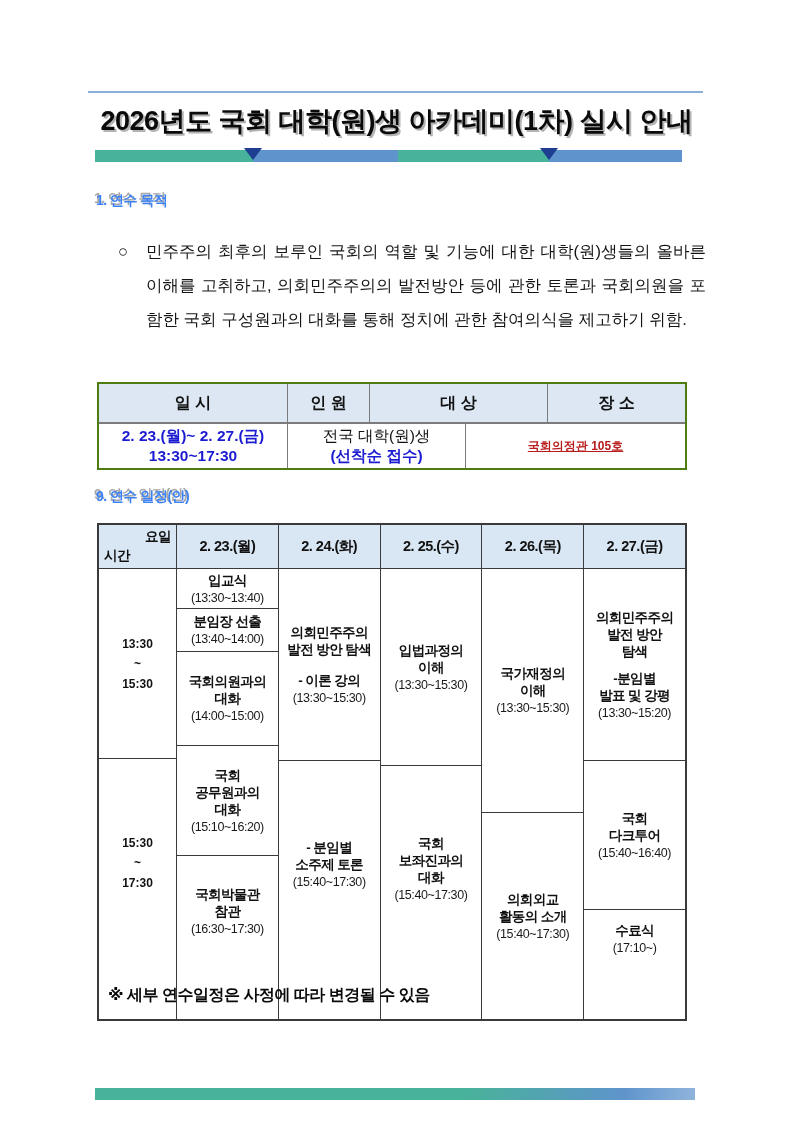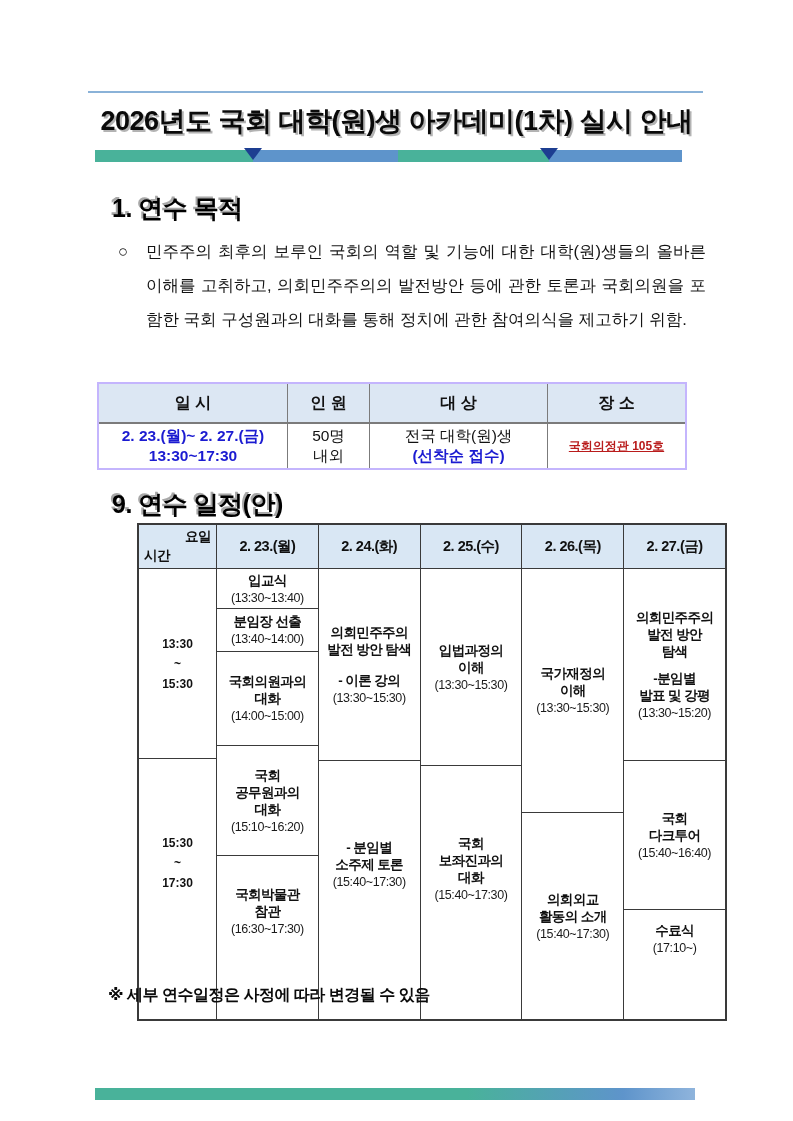--- a/index.html
+++ b/index.html
@@ -13,42 +13,42 @@
     position:absolute; left:0; right:0; top:103px; text-align:center;
     font-size:27px; font-weight:800; letter-spacing:-0.5px; color:#0a0a0a;
     text-shadow:2px 2px 0 #b3b3b3;
   }
   .decobar { position:absolute; left:95px; top:150px; width:587px; height:12px;
     background:linear-gradient(90deg,#49B29A 0 26.9%,#5E94CB 26.9% 51.7%,#49B29A 51.7% 77.3%,#5E94CB 77.3% 100%); }
   .tri { position:absolute; top:-2px; width:0; height:0;
     border-left:9px solid transparent; border-right:9px solid transparent; border-top:12px solid #1D3E91; }
   .tri1 { left:149px; } .tri2 { left:445px; }
   
-  .sec-h { position:absolute; left:112px; font-size:25px; font-weight:800; letter-spacing:-0.5px;
-    color:#000000; text-shadow:-2px -2px 0 #a8a8a8; }
+  .sec-h { position:absolute; left:96px; font-size:14px; font-weight:800; letter-spacing:-0.5px;
+    color:#3b82f6; text-shadow:-2px -2px 0 #a8a8a8; }
   .sec1-h { top:192px; } .sec2-h { top:338px; } .sec3-h { top:488px; }
   
   .purpose { position:absolute; left:118px; top:234px; width:588px;
     font-size:16.5px; line-height:34px; text-align:justify; color:#141414; padding-left:28px; box-sizing:border-box; }
   .purpose .bullet { position:absolute; left:0; top:0; }
   
-  .t1 { position:absolute; left:97px; top:382px; width:590px; border:2px solid #c4b5fd; box-sizing:border-box; background:#fff; }
+  .t1 { position:absolute; left:97px; top:382px; width:590px; border:2px solid #4d7c0f; box-sizing:border-box; background:#fff; }
   .t1 .row { display:flex; }
   .t1 .hrow { background:#DCE7F3; border-bottom:2px solid #7b7b7b; }
   .t1 .cell { box-sizing:border-box; display:flex; flex-direction:column; align-items:center; justify-content:center;
     text-align:center; border-right:1px solid #7b7b7b; }
   .t1 .cell:last-child { border-right:none; }
   .t1 .c1 { width:189px; } .t1 .c2 { width:82px; } .t1 .c3 { width:178px; } .t1 .c4 { flex:1; }
   .t1 .hrow .cell { height:38px; font-size:16px; font-weight:800; }
   .t1 .drow .cell { height:44px; font-size:15.5px; line-height:20px; }
   .blue-strong { color:#1B1BD1; font-weight:800; }
   .red-link { color:#b91c1c; font-weight:700; text-decoration:underline; font-size:12px; }
   
   .t2 { position:absolute; left:97px; top:523px; width:590px; border:2px solid #3a3a3a; box-sizing:border-box;
-    display:flex; background:#fff;margin-left:40px; }
+    display:flex; background:#fff; }
   .t2col { display:flex; flex-direction:column; border-right:1px solid #3a3a3a; flex:1; }
   .t2col:last-child { border-right:none; }
   .col-time { flex:none; width:77px; }
   .t2 .cell { box-sizing:border-box; border-bottom:1px solid #3a3a3a; display:flex; flex-direction:column;
     align-items:center; justify-content:center; text-align:center; padding:2px 1px; }
   .t2col .cell:last-child { border-bottom:none; }
   .t2 .head { height:44px; background:#D9E7F4; font-size:14.5px; font-weight:800; letter-spacing:-0.5px; }
   .corner { position:relative; padding:0;
     background-image:linear-gradient(to bottom right,#D9E7F4 calc(50% - 1px),#3a3a3a calc(50% - 1px),#3a3a3a calc(50% + 1px),#D9E7F4 calc(50% + 1px)); }
   .corner span { position:absolute; font-size:13.5px; font-weight:800; }
@@ -87,24 +87,20 @@
       <div class="cell c1">일 시</div>
       <div class="cell c2">인 원</div>
       <div class="cell c3">대 상</div>
       <div class="cell c4">장 소</div>
     </div>
     <div class="row drow">
       <div class="cell c1">
         <span class="blue-strong">2. 23.(월)~ 2. 27.(금)</span>
         <span class="blue-strong">13:30~17:30</span>
       </div>
-      <div class="cell c2">
-        <span>50명</span>
-        <span>내외</span>
-      </div>
       <div class="cell c3">
         <span>전국 대학(원)생</span>
         <span class="blue-strong">(선착순 접수)</span>
       </div>
       <div class="cell c4">
         <span class="red-link">국회의정관 105호</span>
       </div>
     </div>
   </div>
 

